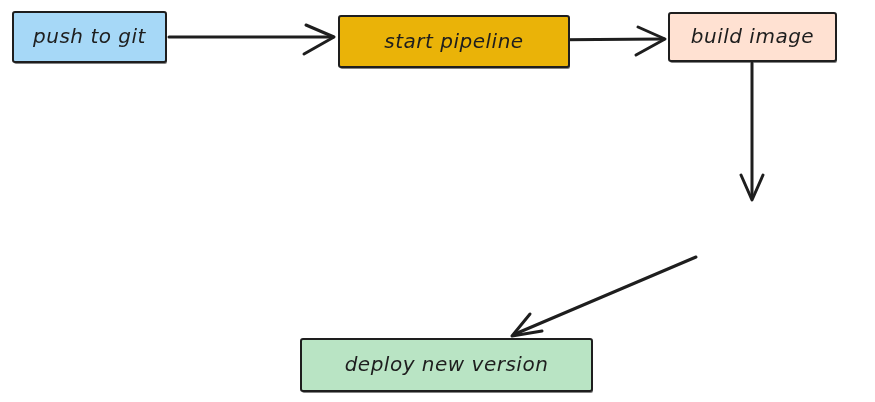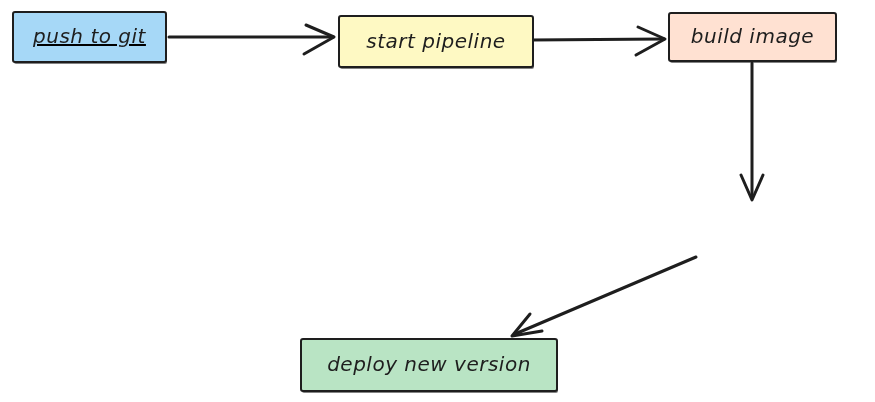--- a/index.html
+++ b/index.html
@@ -66,30 +66,30 @@
     <g>
       <path class="line" d="M752 63 L752 198"></path>
       <path class="head" d="M741 175 L752 200 L763 175"></path>
     </g>
     <g>
       <path class="line" d="M696 257 L515 334"></path>
       <path class="head" d="M542 331 L512 336 L530 314"></path>
     </g>
   </svg>
 
-  <div class="node" style="left: 12px; top: 11px; width: 155px; height: 52px; background: rgb(166, 216, 247); text-decoration: underline;">
+  <div class="node" style="left: 12px; top: 11px; width: 155px; height: 52px; background: rgb(166, 216, 247);">
     <span class="label">push to git</span>
   </div>
 
-  <div class="node" style="left: 338px; top: 15px; width: 196px; height: 53px; background: #fef9c3;">
+  <div class="node" style="left: 338px; top: 15px; width: 232px; height: 53px; background: #eab308;">
     <span class="label">start pipeline</span>
   </div>
 
   <div class="node" style="left: 668px; top: 12px; width: 169px; height: 50px; background: rgb(255, 225, 210);">
     <span class="label">build image</span>
   </div>
 
 
-  <div class="node" style="left: 300px; top: 338px; width: 258px; height: 54px; background: rgb(185, 228, 196);">
+  <div class="node" style="left: 300px; top: 338px; width: 293px; height: 54px; background: rgb(185, 228, 196);">
     <span class="label">deploy new version</span>
   </div>
 
 </div>
 
 </body></html>

